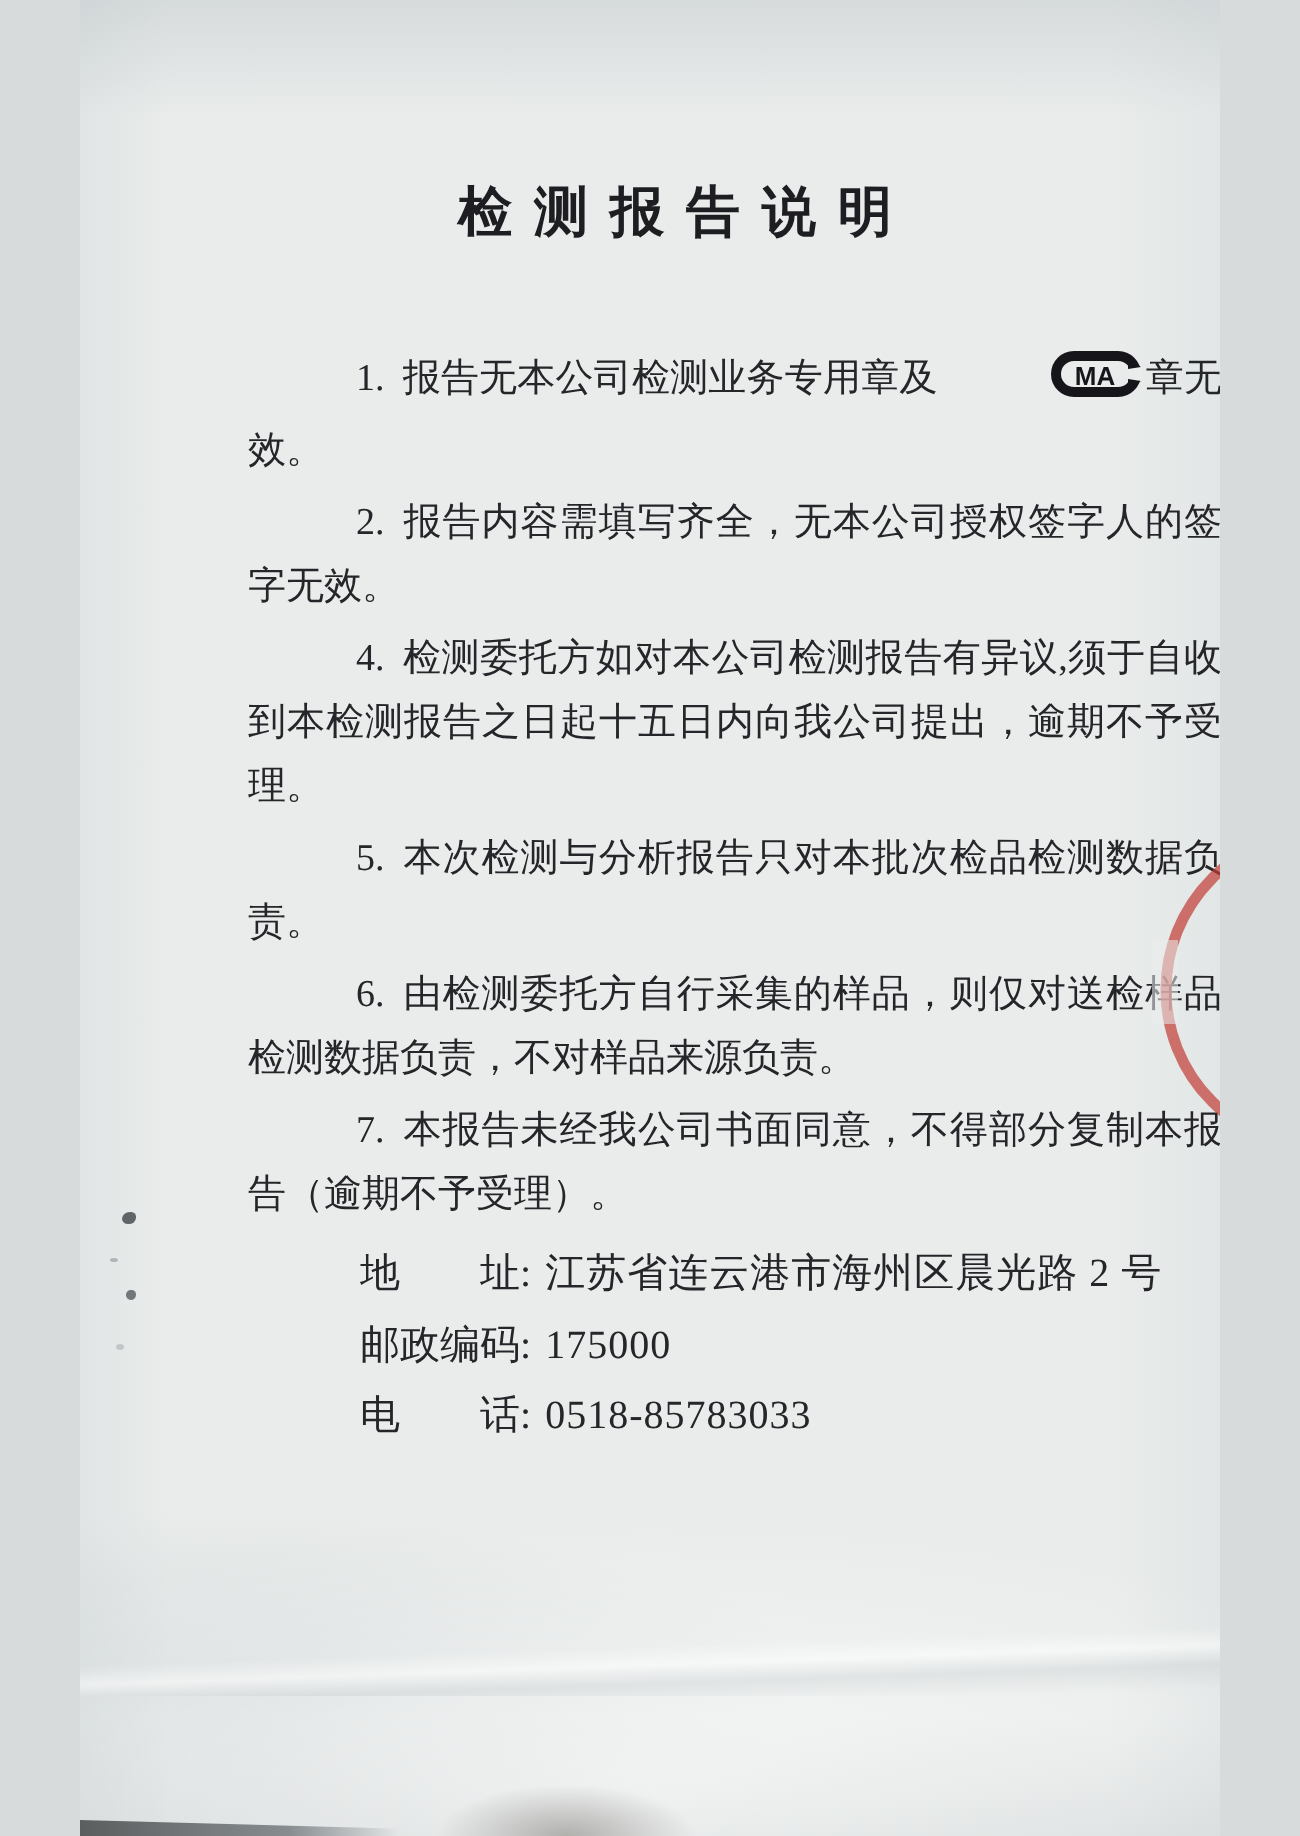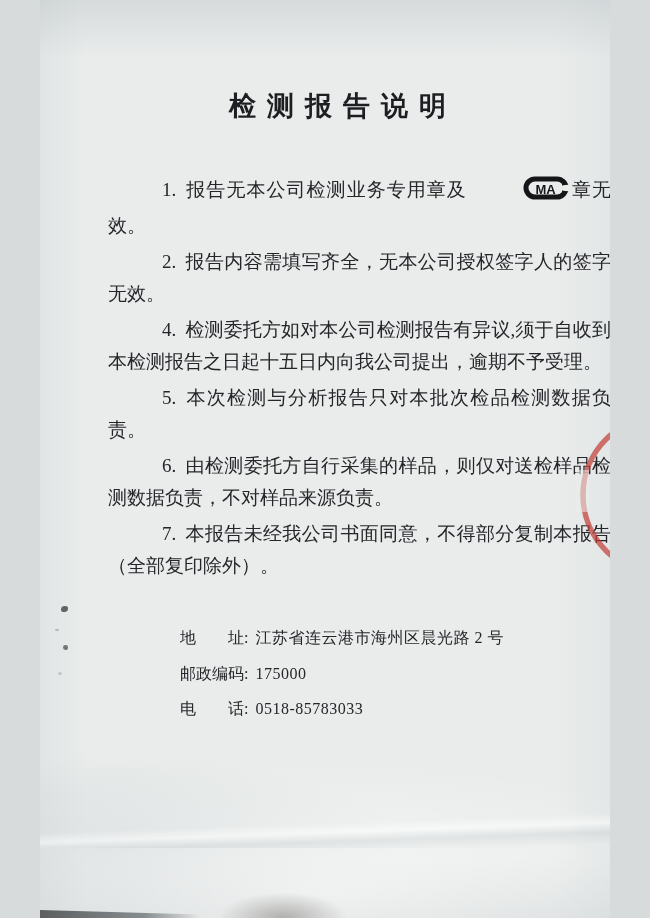--- a/index.html
+++ b/index.html
@@ -40,35 +40,35 @@
   .body-text {
     position: absolute;
     top: 174px;
     left: 68px;
     width: 503px;
     font-size: 19px;
     line-height: 32px;
     text-align: justify;
   }
   .body-text p {
-    margin: 0 0 4px 0;
+    margin: 0 0 4px 16px;
     text-indent: 54px;
   }
   .item .num { margin-right: 9px; }
   .cma-mark {
     display: inline-block;
     vertical-align: -4px;
     margin: 0 2px;
     text-decoration: underline;
   }
   .contact {
     position: absolute;
     top: 620px;
     left: 140px;
-    font-size: 16px;
+    font-size: 20px;
     line-height: 35.5px;
   }
   .c-label { margin-right: 7px; }
   .c-value { letter-spacing: 0.5px; }
 
   
   .stamp {
     position: absolute;
     top: 408px;
     right: 0;
@@ -137,21 +137,21 @@
             <rect x="3" y="3" width="40" height="18" rx="9" fill="none" stroke="#16161a" stroke-width="5"></rect>
             <rect x="39.5" y="8.5" width="7" height="7" fill="#e9eceb"></rect>
             <polygon points="39,4.5 45.5,8.5 39,9.5" fill="#16161a"></polygon>
             <polygon points="39,19.5 45.5,15.5 39,14.5" fill="#16161a"></polygon>
             <text x="22.5" y="17.5" text-anchor="middle" font-family="Liberation Sans, sans-serif" font-size="13" font-weight="bold" fill="#16161a">MA</text>
           </svg></span><span>章无效。</span></p>
     <p class="item"><span class="num">2.</span><span>报告内容需填写齐全，无本公司授权签字人的签字无效。</span></p>
     <p class="item"><span class="num">4.</span><span>检测委托方如对本公司检测报告有异议,须于自收到本检测报告之日起十五日内向我公司提出，逾期不予受理。</span></p>
     <p class="item"><span class="num">5.</span><span>本次检测与分析报告只对本批次检品检测数据负责。</span></p>
     <p class="item"><span class="num">6.</span><span>由检测委托方自行采集的样品，则仅对送检样品检测数据负责，不对样品来源负责。</span></p>
-    <p class="item"><span class="num">7.</span><span>本报告未经我公司书面同意，不得部分复制本报告（全部复印除外）。</span></p>
+    <p class="item"><span class="num">7.</span><span>本报告未经我公司书面同意，不得部分复制本报告（逾期不予受理）。</span></p>
   </div>
 
   <div class="contact">
     <div class="c-row"><span class="c-label">地　　址:</span><span class="c-value">江苏省连云港市海州区晨光路 2 号</span></div>
     <div class="c-row"><span class="c-label">邮政编码:</span><span class="c-value">175000</span></div>
     <div class="c-row"><span class="c-label">电　　话:</span><span class="c-value">0518-85783033</span></div>
   </div>
 
   <svg class="stamp" viewBox="0 0 34 185" aria-hidden="true">
     <circle cx="86" cy="87" r="79" fill="none" stroke="#c23b33" stroke-width="5.5" opacity="0.7"></circle>

